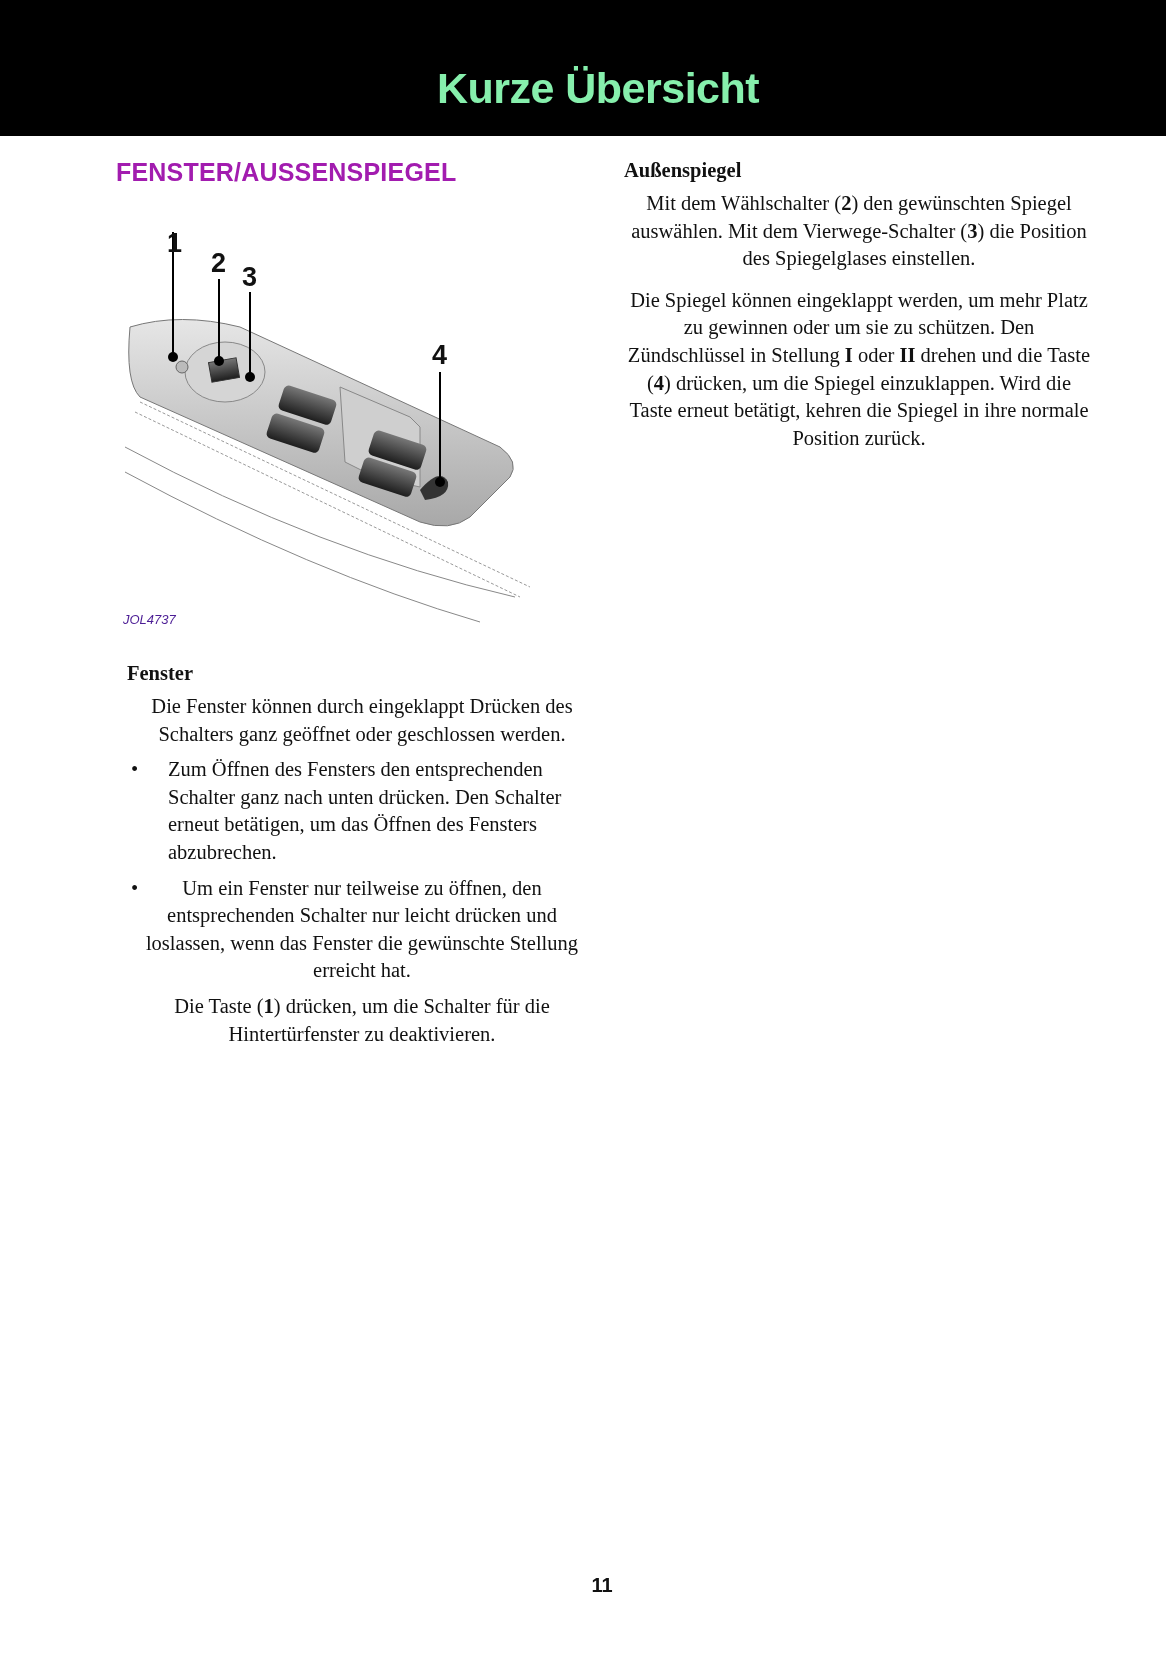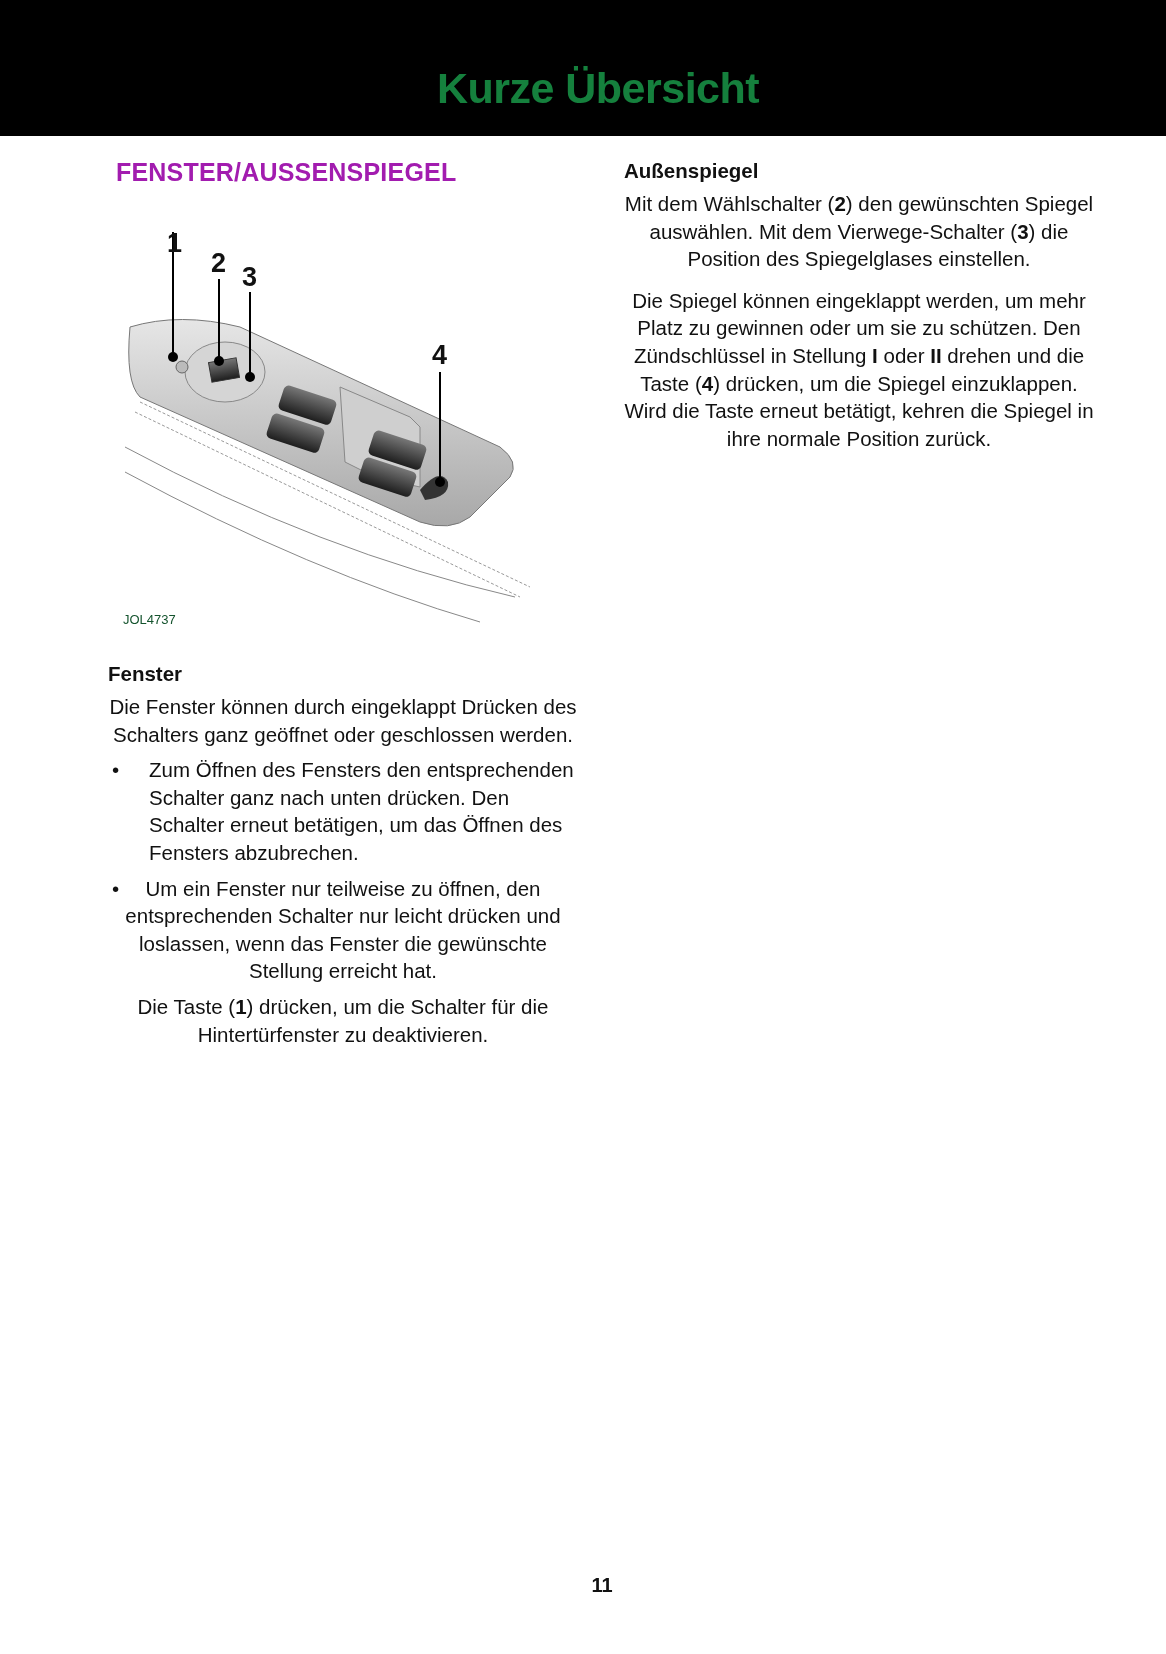--- a/index.html
+++ b/index.html
@@ -1,32 +1,32 @@
 <!DOCTYPE html>
 <html><head>
 <meta charset="utf-8">
 <style>
   * { box-sizing: border-box; margin: 0; padding: 0; }
   html, body { width: 1166px; height: 1654px; background: #ffffff; }
   body { position: relative; font-family: "Liberation Sans", sans-serif; color: #111; overflow: hidden; }
   .header-band { position: absolute; left: 0; top: 0; width: 1166px; height: 136px; background: #000; }
-  .header-title { position: absolute; left: 0; width: 1166px; top: 64px; text-align: center; color: #15803d; font-weight: bold; font-size: 43px; letter-spacing: -0.5px; padding-left: 30px; }
+  .header-title { position: absolute; left: 0; width: 1166px; top: 64px; text-align: center; color: #86efac; font-weight: bold; font-size: 43px; letter-spacing: -0.5px; padding-left: 30px; }
   .section-title { position: absolute; left: 116px; top: 158px; font-size: 25px; font-weight: bold; color: #a21caf; letter-spacing: 0.2px; }
-  .col { position: absolute; font-size: 20.5px; line-height: 27.6px; }
-  .col-left { left: 108px; top: 660px; width: 470px; }
+  .col { position: absolute; font-size: 20.5px; line-height: 27.6px; font-family: Liberation Serif, serif; }
+  .col-left { left: 127px; top: 660px; width: 470px; }
   .col-right { left: 624px; top: 157px; width: 470px; }
   h3 { font-size: 20.5px; font-weight: bold; line-height: 27px; margin-bottom: 6px; }
   p { margin-bottom: 8px; text-align: center; }
   .bullets { list-style: none; margin-bottom: 8px; }
   .bullets li { position: relative; padding-left: 41px; margin-bottom: 8px; }
   .bullets li .dot { position: absolute; left: 4px; top: 0; }
   .right-block { margin-bottom: 14px; }
   .figure { position: absolute; left: 120px; top: 232px; width: 450px; height: 400px; }
   .fig-label { position: absolute; font-weight: bold; font-size: 27px; color: #111; }
-  .fig-code { position: absolute; left: 123px; top: 612px; font-size: 13px; color: #14532d; }
+  .fig-code { position: absolute; left: 123px; top: 612px; font-size: 13px; color: #4c1d95; font-style: italic; }
   .page-number { position: absolute; left: 0; width: 1166px; top: 1574px; text-align: center; font-weight: bold; font-size: 20px; padding-left: 38px; }
 </style>
 </head>
 <body>
 
 <div class="header-band">
   <div class="header-title">Kurze Übersicht</div>
 </div>
 
 <div class="section-title">FENSTER/AUSSENSPIEGEL</div>

